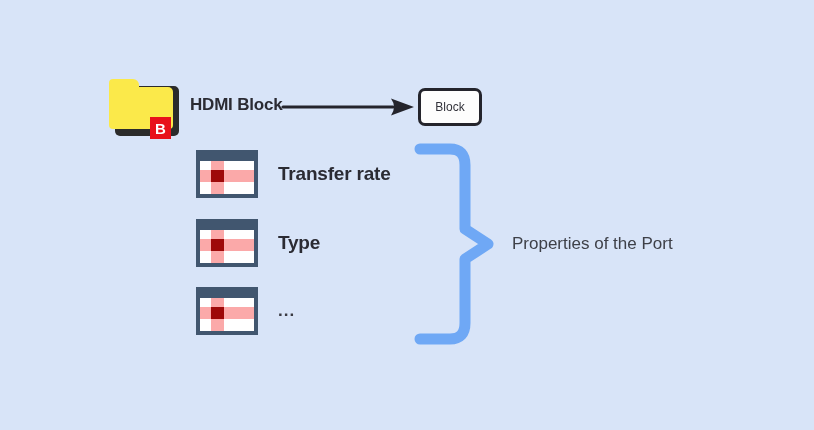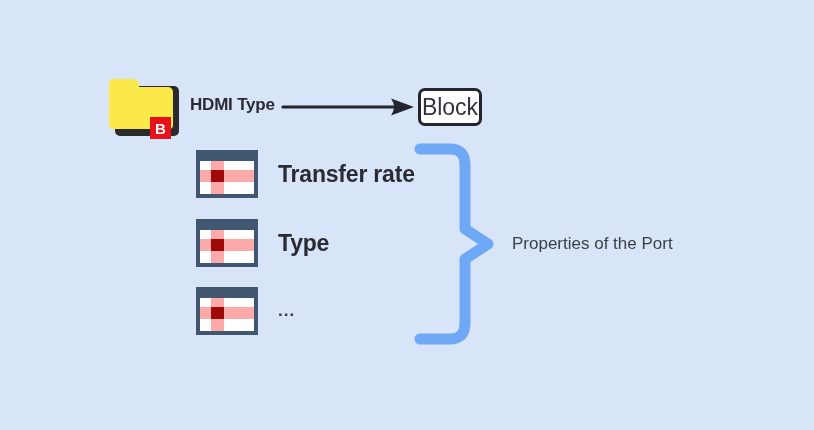--- a/index.html
+++ b/index.html
@@ -106,21 +106,21 @@
     top: 88px;
     width: 64px;
     height: 38px;
     background: #fdfdfd;
     border: 3px solid #24242c;
     border-radius: 7px;
     box-sizing: border-box;
     display: flex;
     align-items: center;
     justify-content: center;
-    font-size: 23px;
+    font-size: 12px;
     color: #33333b;
     font-family: "Liberation Sans", sans-serif;
   }
 
   
   .property-row {
     position: absolute;
     left: 196px;
     display: flex;
     align-items: center;
@@ -158,21 +158,21 @@
     display: grid;
     grid-template-columns: 11px 13px 30px;
     grid-template-rows: 9px 12px 12px;
   }
   .cell { background: #ffffff; }
   .cell.pink { background: #fba9a9; }
   .cell.dark { background: #9e0909; }
 
   .property-label {
     margin-left: 20px;
-    font-size: 23px;
+    font-size: 19px;
     font-weight: bold;
     color: #2b2b33;
     letter-spacing: -0.2px;
     white-space: nowrap;
   }
   .property-label.ellipsis {
     font-size: 17px;
     letter-spacing: 1px;
     color: #3a3a42;
   }
@@ -202,21 +202,21 @@
 
   <div class="abs" id="folder-icon">
     <div class="folder-shadow"></div>
     <div class="folder-body">
       <div class="folder-tab"></div>
       <div class="folder-front"></div>
     </div>
     <div class="folder-badge">B</div>
   </div>
 
-  <div class="abs" id="hdmi-port-label">HDMI Type</div>
+  <div class="abs" id="hdmi-port-label">HDMI Block</div>
 
   <div class="abs" id="connector-arrow">
     <svg width="136" height="22" viewBox="0 0 136 22" xmlns="http://www.w3.org/2000/svg">
       <line x1="2" y1="11" x2="112" y2="11" stroke="#24242c" stroke-width="3.2" stroke-linecap="round"></line>
       <path d="M 110 2.5 L 133 11 L 110 19.5 Q 116 11 110 2.5 Z" fill="#24242c"></path>
     </svg>
   </div>
 
   <div class="abs" id="block-box">Block</div>
 

